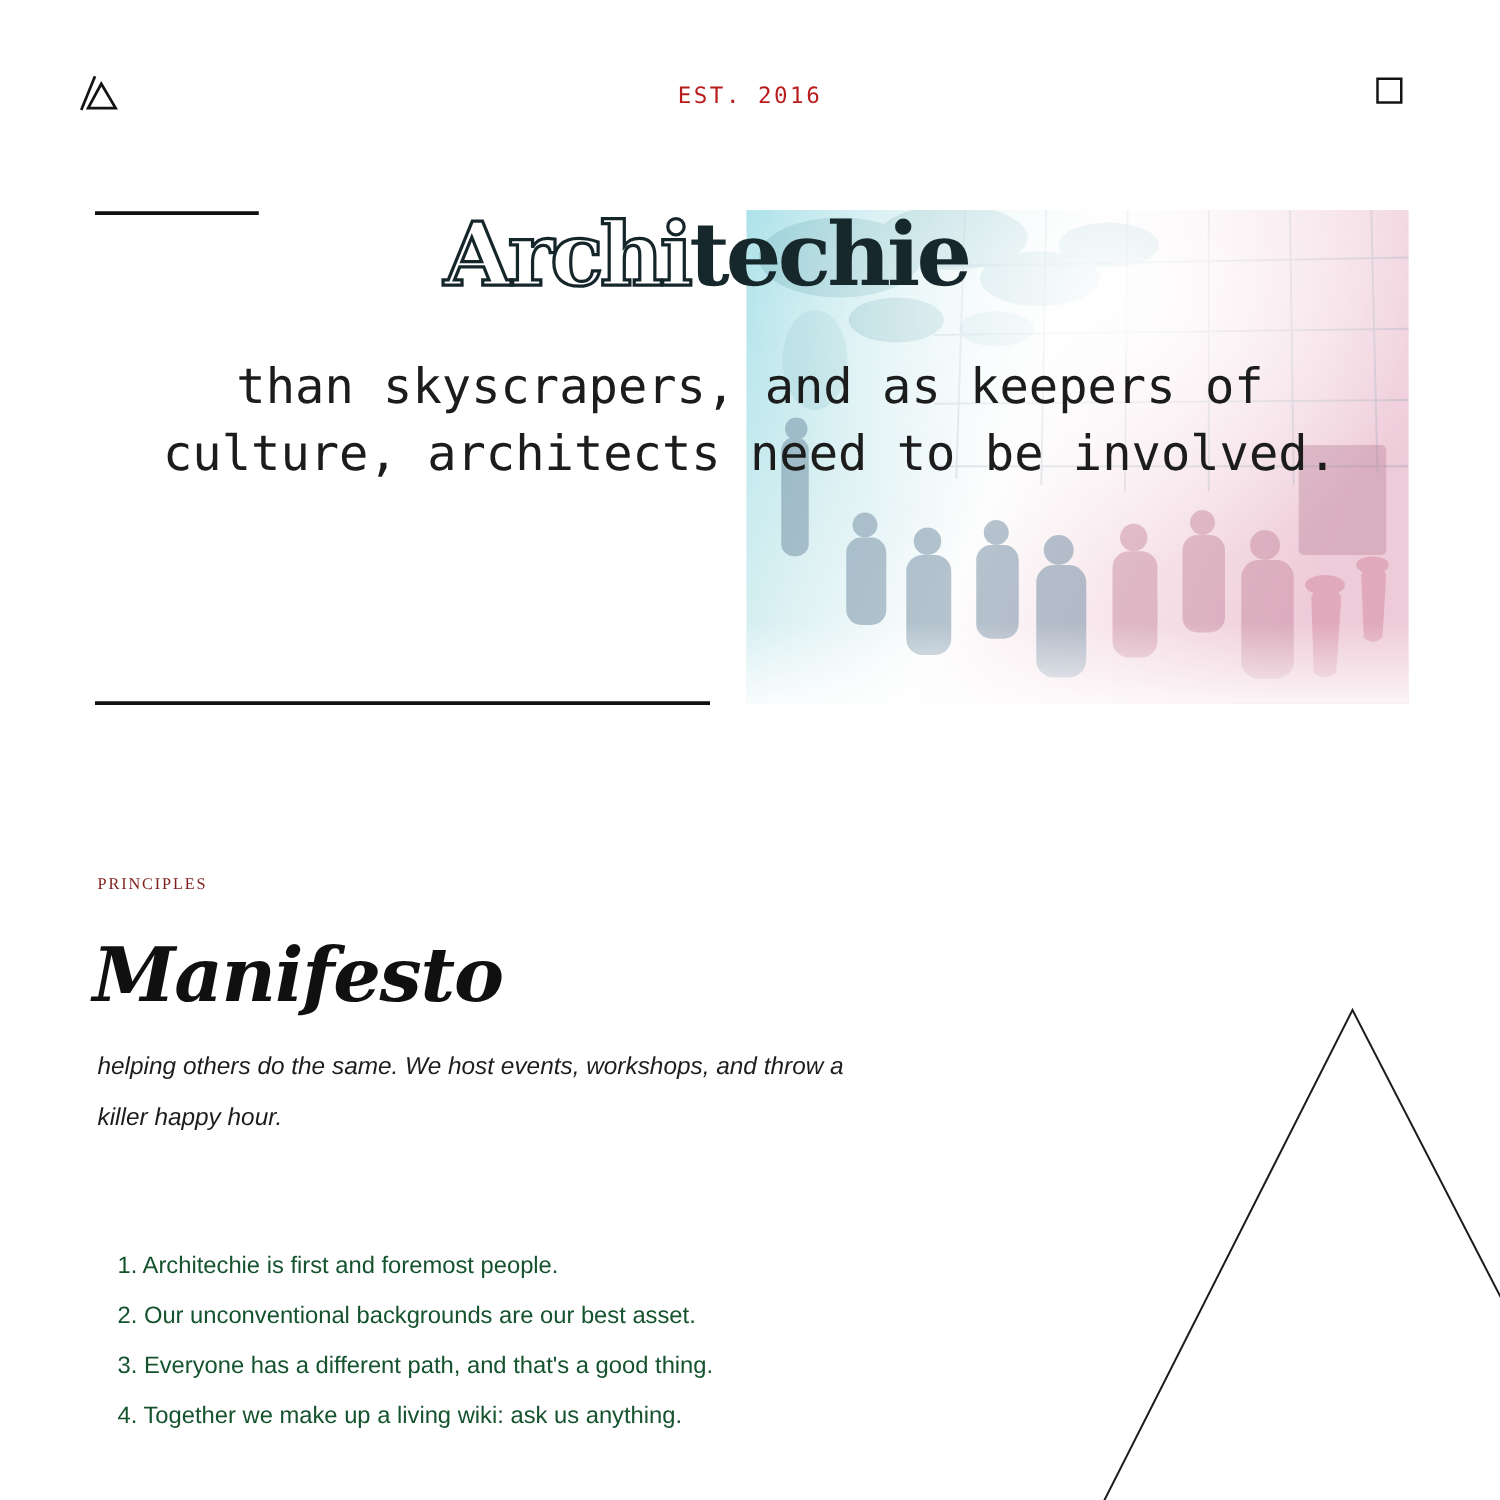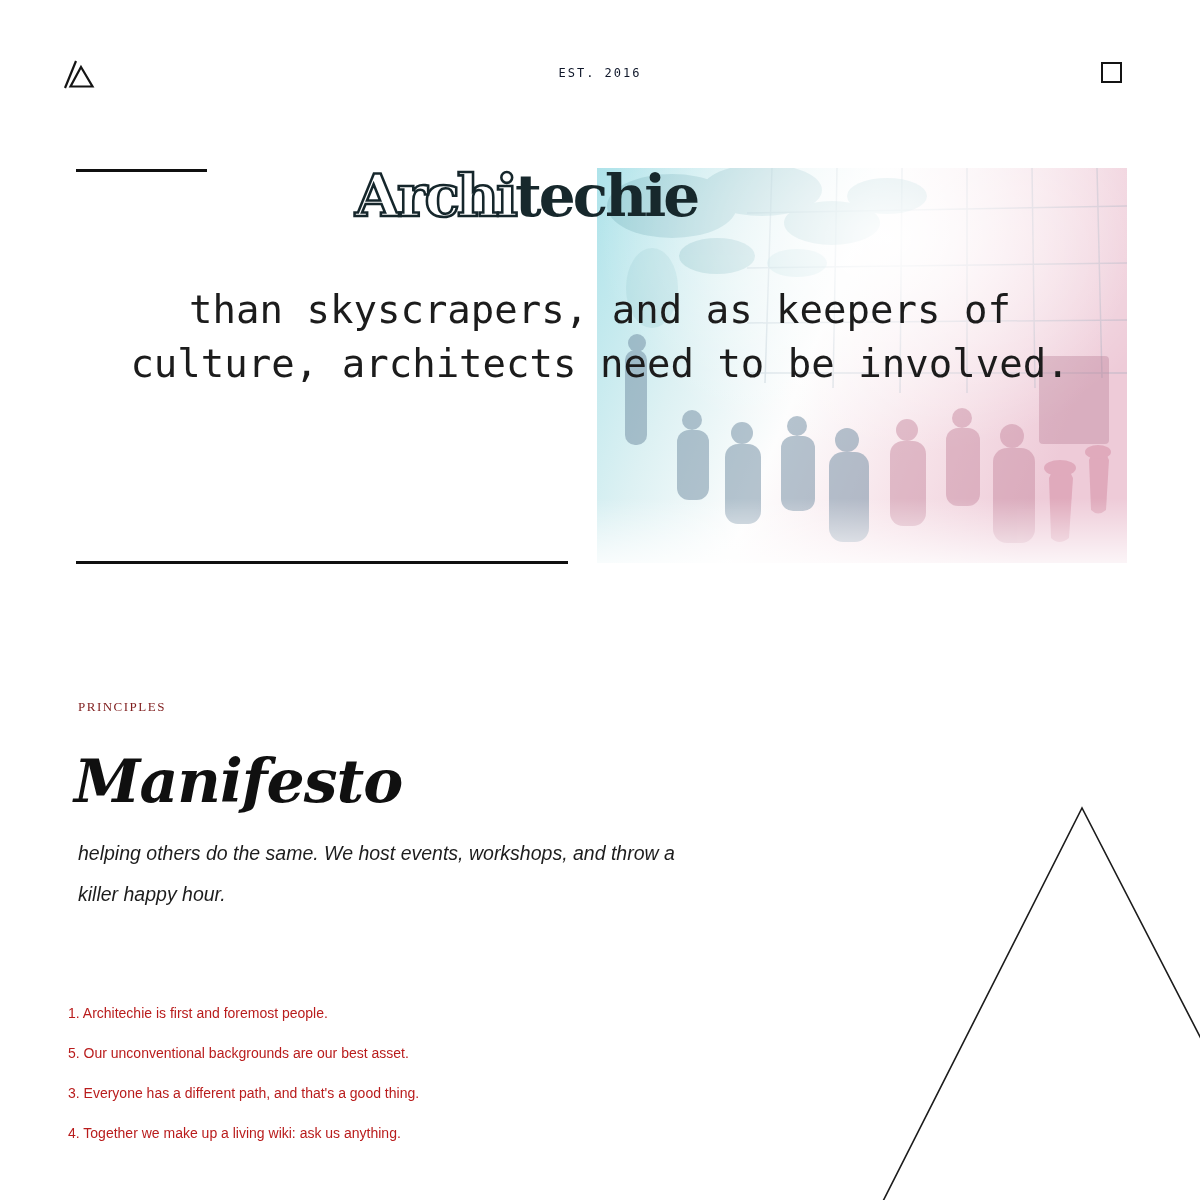--- a/index.html
+++ b/index.html
@@ -2,51 +2,51 @@
 <html><head>
 <meta charset="utf-8">
 <style>
   html,body{margin:0;padding:0;background:#ffffff;}
   .page{position:relative;width:1200px;height:1200px;background:#ffffff;overflow:hidden;
         font-family:"Liberation Sans",sans-serif;color:#111;}
 
   
   .logo-svg{position:absolute;left:63px;top:57px;width:34px;height:34px;cursor:pointer;}
   .est{position:absolute;left:0;top:66px;width:1200px;text-align:center;
-       font-family:"DejaVu Sans Mono",monospace;font-size:12px;letter-spacing:2px;color:#0f172a;}
+       font-family:"DejaVu Sans Mono",monospace;font-size:18px;letter-spacing:2px;color:#b91c1c;}
   .menu-square{position:absolute;left:1101px;top:62px;width:17px;height:17px;
        border:2.5px solid #141414;cursor:pointer;background:#fff;}
 
   
   .rule-short{position:absolute;left:76px;top:169px;width:131px;height:2.5px;background:#101010;}
   .rule-long{position:absolute;left:76px;top:561px;width:492px;height:2.5px;background:#101010;}
 
   
   .hero-photo{position:absolute;left:597px;top:168px;width:530px;height:395px;}
 
   
   .title{position:absolute;left:355px;top:112px;white-space:nowrap;
          font-family:"DejaVu Serif","Liberation Serif",serif;font-weight:bold;
-         font-size:58px;line-height:90px;letter-spacing:-3px;z-index:3;}
+         font-size:70px;line-height:90px;letter-spacing:-3px;z-index:3;}
   .title .outline{color:#ffffff;-webkit-text-stroke:2.6px #15262b;text-stroke:2.6px #15262b;}
   .title .solid{color:#17282c;}
 
   
   .tagline{position:absolute;left:40px;top:283px;width:1120px;text-align:center;
            font-family:"DejaVu Sans Mono",monospace;font-size:39px;line-height:54px;
            color:#1c1c1c;z-index:3;}
 
   
   .eyebrow{position:absolute;left:78px;top:699px;font-family:Liberation Serif, serif;
            font-size:13px;letter-spacing:1.5px;color:#7f1d1d;}
   .heading{position:absolute;left:74px;top:731px;font-family:"DejaVu Serif","Liberation Serif",serif;
            font-weight:bold;font-style:italic;font-size:60px;line-height:64px;color:#101010;letter-spacing:-1px;margin-top:18px;}
   .intro{position:absolute;left:78px;top:833px;width:760px;font-style:italic;
          font-size:19.5px;line-height:41px;color:#1d1d1d;}
-  .list{position:absolute;left:68px;top:993px;width:640px;font-size:14px;line-height:40px;color:#b91c1c;}
+  .list{position:absolute;left:94px;top:993px;width:640px;font-size:19px;line-height:40px;color:#14532d;}
 
   
   .mountain-svg{position:absolute;left:0;top:0;width:1200px;height:1200px;pointer-events:none;z-index:1;}
 </style>
 </head>
 <body>
 
 <div class="page">
 
   <svg class="logo-svg" viewBox="0 0 34 34">
@@ -150,21 +150,21 @@
   <div class="eyebrow">PRINCIPLES</div>
   <h2 class="heading">Manifesto</h2>
 
   <div class="intro">
     <div>helping others do the same. We host events, workshops, and throw a</div>
     <div>killer happy hour.</div>
   </div>
 
   <div class="list">
     <div>1. Architechie is first and foremost people.</div>
-    <div>5. Our unconventional backgrounds are our best asset.</div>
+    <div>2. Our unconventional backgrounds are our best asset.</div>
     <div>3. Everyone has a different path, and that's a good thing.</div>
     <div>4. Together we make up a living wiki: ask us anything.</div>
   </div>
 
   <svg class="mountain-svg" viewBox="0 0 1200 1200">
     <polyline points="876,1215 1082,808 1292,1215" fill="none" stroke="#1c1c1c" stroke-width="1.6"></polyline>
   </svg>
 
 </div>
 

